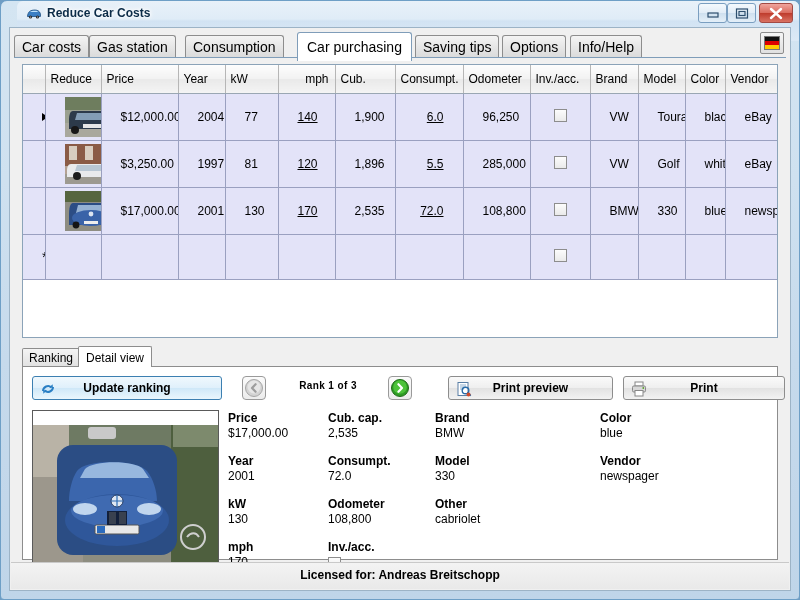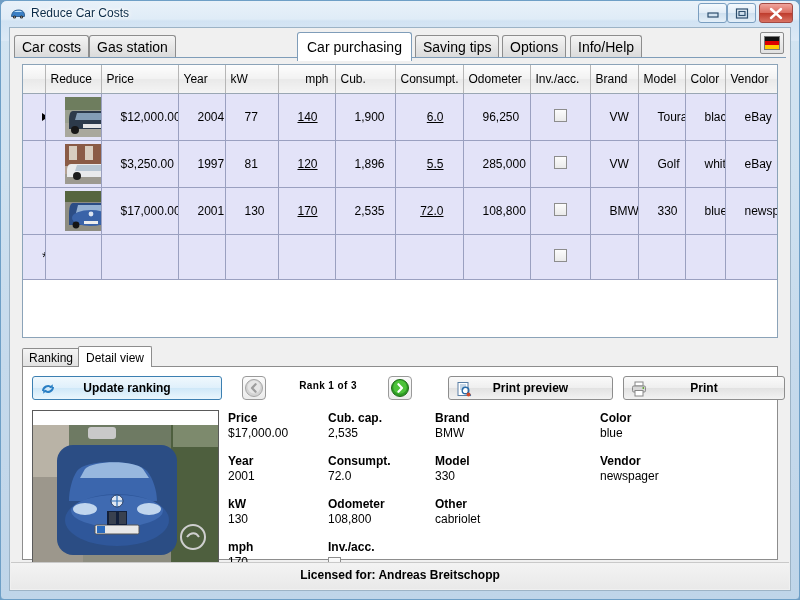--- a/index.html
+++ b/index.html
@@ -11,23 +11,24 @@
   }
   
   #window{
     position:absolute;left:0;top:0;width:800px;height:600px;
     box-sizing:border-box;
     background:linear-gradient(to bottom,#d4e5f2 0%,#cfe1f0 30%,#c6daec 60%,#bfd5e9 100%);
     border:1px solid #6e9fc6;
     border-radius:7px 7px 4px 4px;
   }
   #titlebar{
-    position:absolute;left:0;top:0;right:0;height:40px;
+    position:absolute;left:16px;top:0;right:0;height:40px;
     border-radius:6px 6px 0 0;
     background:linear-gradient(to bottom,#e8f1f9 0%,#dfecf7 45%,#d2e3f3 50%,#dce9f6 100%);
+    font-weight:bold;
   }
   #title-icon{
     position:absolute;left:9px;top:5px;width:16px;height:16px;
   }
   #title-text{
     position:absolute;left:30px;top:5px;
     font-size:12px;color:#0b2b47;
     text-shadow:0 0 3px #fff,0 0 5px #fff,0 0 7px #fff;
     white-space:nowrap;
   }
@@ -281,20 +282,21 @@
         <path d="M11 5 L21 14 M21 5 L11 14" stroke="#fff" stroke-width="2.4" stroke-linecap="round"></path>
       </svg>
     </div>
   </div>
 
   <div id="client">
 
     <div id="tabstrip">
         <div class="tab" style="left: 0px;"><span>Car costs</span></div>
         <div class="tab" style="left: 75px;"><span>Gas station</span></div>
+        <div class="tab" style="left: 171px;"><span>Consumption</span></div>
         <div class="tab active" style="left: 283px;"><span>Car purchasing</span></div>
         <div class="tab" style="left: 401px;"><span>Saving tips</span></div>
         <div class="tab" style="left: 488px;"><span>Options</span></div>
         <div class="tab" style="left: 556px;"><span>Info/Help</span></div>
       </div>
     <div id="tab-underline"></div>
     <div id="flag-btn">
       <div id="flag"></div>
     </div>
 

